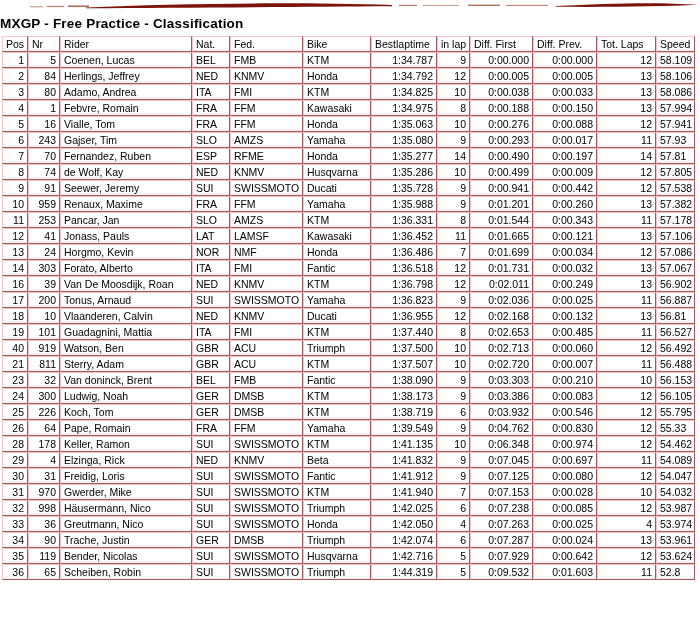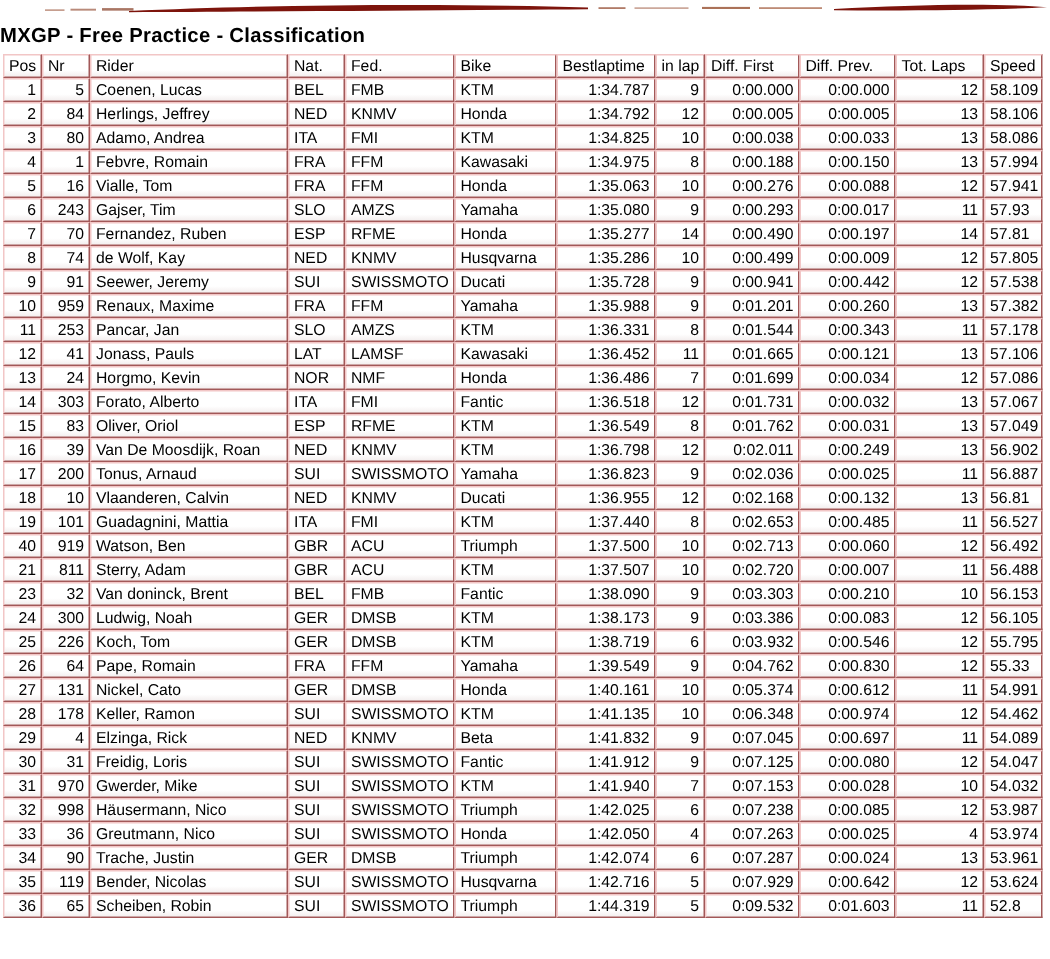--- a/index.html
+++ b/index.html
@@ -294,34 +294,20 @@
         <td>FMI</td>
         <td>Fantic</td>
         <td class="num">1:36.518</td>
         <td class="num">12</td>
         <td class="num">0:01.731</td>
         <td class="num">0:00.032</td>
         <td class="num">13</td>
         <td>57.067</td>
       </tr>
       <tr>
-        <td class="num">15</td>
-        <td class="num">83</td>
-        <td>Oliver, Oriol</td>
-        <td>ESP</td>
-        <td>RFME</td>
-        <td>KTM</td>
-        <td class="num">1:36.549</td>
-        <td class="num">8</td>
-        <td class="num">0:01.762</td>
-        <td class="num">0:00.031</td>
-        <td class="num">13</td>
-        <td>57.049</td>
-      </tr>
-      <tr>
         <td class="num">16</td>
         <td class="num">39</td>
         <td>Van De Moosdijk, Roan</td>
         <td>NED</td>
         <td>KNMV</td>
         <td>KTM</td>
         <td class="num">1:36.798</td>
         <td class="num">12</td>
         <td class="num">0:02.011</td>
         <td class="num">0:00.249</td>
@@ -446,34 +432,20 @@
         <td>Pape, Romain</td>
         <td>FRA</td>
         <td>FFM</td>
         <td>Yamaha</td>
         <td class="num">1:39.549</td>
         <td class="num">9</td>
         <td class="num">0:04.762</td>
         <td class="num">0:00.830</td>
         <td class="num">12</td>
         <td>55.33</td>
-      </tr>
-      <tr>
-        <td class="num">27</td>
-        <td class="num">131</td>
-        <td>Nickel, Cato</td>
-        <td>GER</td>
-        <td>DMSB</td>
-        <td>Honda</td>
-        <td class="num">1:40.161</td>
-        <td class="num">10</td>
-        <td class="num">0:05.374</td>
-        <td class="num">0:00.612</td>
-        <td class="num">11</td>
-        <td>54.991</td>
       </tr>
       <tr>
         <td class="num">28</td>
         <td class="num">178</td>
         <td>Keller, Ramon</td>
         <td>SUI</td>
         <td>SWISSMOTO</td>
         <td>KTM</td>
         <td class="num">1:41.135</td>
         <td class="num">10</td>

